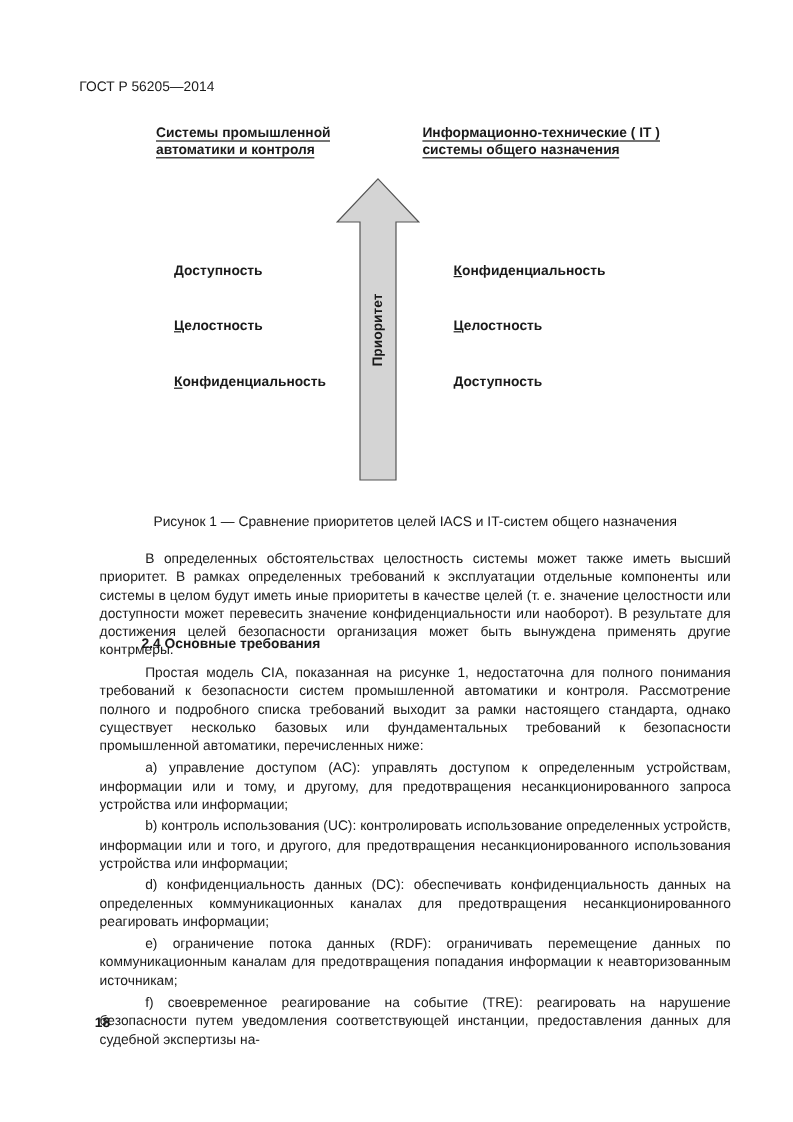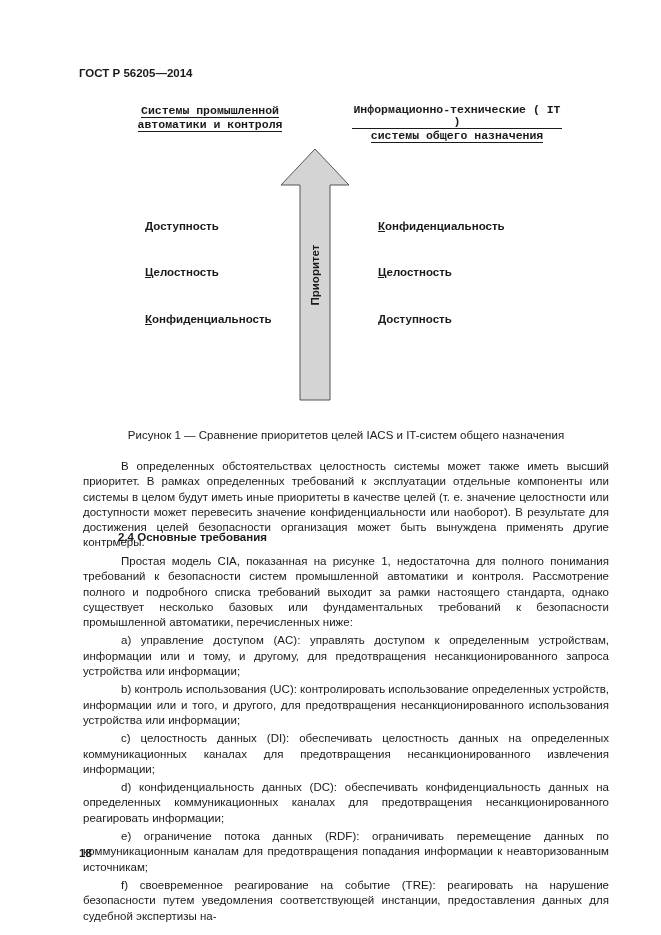--- a/index.html
+++ b/index.html
@@ -1,19 +1,19 @@
 <!DOCTYPE html>
 <html><head>
 <meta charset="utf-8">
 <style>
   html, body { margin: 0; padding: 0; background: #ffffff; }
   body { width: 661px; height: 935px; position: relative; overflow: hidden;
          font-family: "Liberation Sans", sans-serif; color: #1a1a1a; }
-  .header { position: absolute; left: 79px; top: 67px; font-size: 11.5px; font-weight: bold; }
-  .col-title { position: absolute; font-size: 11.5px; font-weight: bold; text-align: center; line-height: 14px; font-family: Liberation Mono, monospace; }
+  .header { position: absolute; left: 66px; top: 67px; font-size: 11.5px; font-weight: normal; }
+  .col-title { position: absolute; font-size: 11.5px; font-weight: bold; text-align: left; line-height: 14px; }
   .col-title span { display: inline-block; border-bottom: 1px solid #1a1a1a; line-height: 12px; }
   .col-left { left: 130px; top: 104px; width: 160px; }
   .col-right { left: 352px; top: 104px; width: 210px; }
   .item { position: absolute; font-size: 11.5px; font-weight: bold; }
   .item .first { text-decoration: underline; }
   .arrow-wrap { position: absolute; left: 275px; top: 145px; width: 80px; height: 260px; }
   .arrow-label { position: absolute; left: 301px; top: 275px; width: 28px; height: 0; }
   .arrow-label span { position: absolute; left: 50%; top: 0; transform: translate(-50%, -50%) rotate(-90deg);
         white-space: nowrap; font-size: 11.5px; font-weight: bold; }
   .caption { position: absolute; left: 80px; top: 429px; width: 532px; text-align: center; font-size: 11.5px; }
@@ -58,19 +58,18 @@
 <div class="body-text" style="top:456px;">
   <p>В определенных обстоятельствах целостность системы может также иметь высший приоритет. В рамках определенных требований к эксплуатации отдельные компоненты или системы в целом будут иметь иные приоритеты в качестве целей (т. е. значение целостности или доступности может перевесить значение конфиденциальности или наоборот). В результате для достижения целей безопасности организация может быть вынуждена применять другие контрмеры.</p>
 </div>
 
 <div class="section-h">2.4 Основные требования</div>
 
 <div class="body-text" style="top:551px;">
   <p>Простая модель CIA, показанная на рисунке 1, недостаточна для полного понимания требований к безопасности систем промышленной автоматики и контроля. Рассмотрение полного и подробного списка требований выходит за рамки настоящего стандарта, однако существует несколько базовых или фундаментальных требований к безопасности промышленной автоматики, перечисленных ниже:</p>
   <p>a) управление доступом (AC): управлять доступом к определенным устройствам, информации или и тому, и другому, для предотвращения несанкционированного запроса устройства или информации;</p>
   <p>b) контроль использования (UC): контролировать использование определенных устройств, информации или и того, и другого, для предотвращения несанкционированного использования устройства или информации;</p>
-  <p>c) целостность данных (DI): обеспечивать целостность данных на определенных коммуникационных каналах для предотвращения несанкционированного извлечения информации;</p>
   <p>d) конфиденциальность данных (DC): обеспечивать конфиденциальность данных на определенных коммуникационных каналах для предотвращения несанкционированного реагировать информации;</p>
   <p>e) ограничение потока данных (RDF): ограничивать перемещение данных по коммуникационным каналам для предотвращения попадания информации к неавторизованным источникам;</p>
   <p>f) своевременное реагирование на событие (TRE): реагировать на нарушение безопасности путем уведомления соответствующей инстанции, предоставления данных для судебной экспертизы на-</p>
 </div>
 
 <div class="page-num">18</div>
 
 </body></html>

